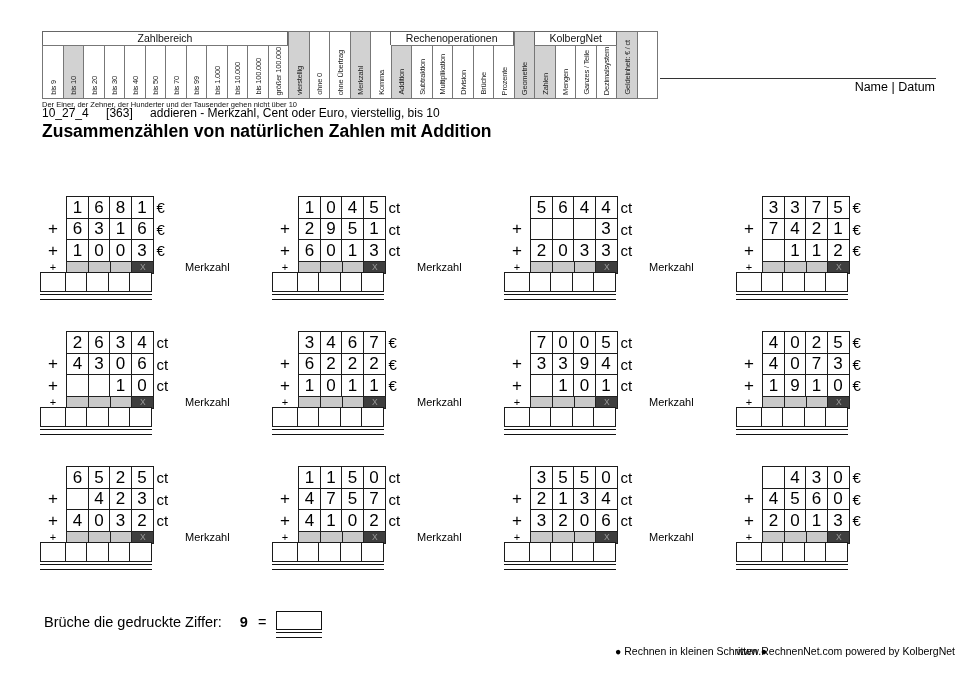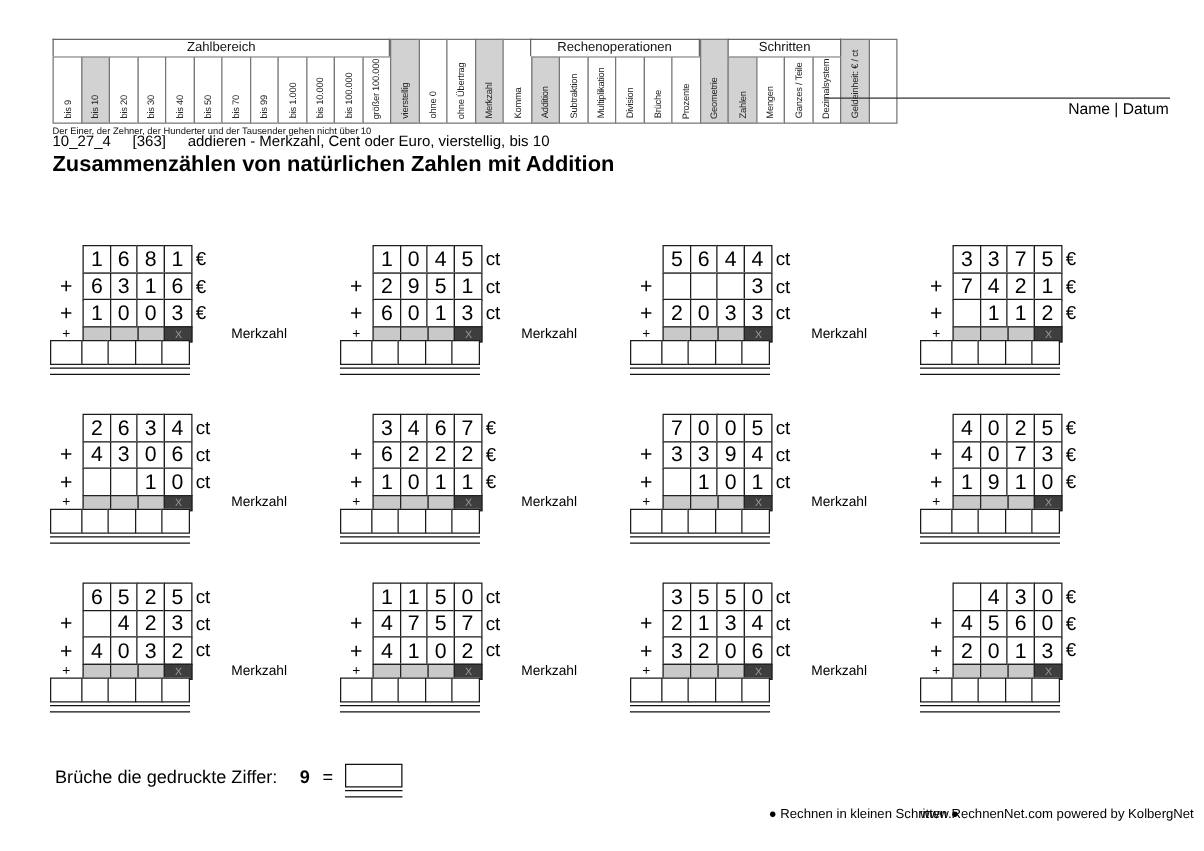--- a/index.html
+++ b/index.html
@@ -1,20 +1,20 @@
 <!DOCTYPE html>
 <html><head>
 <meta charset="utf-8">
 <style>
   html,body{margin:0;padding:0;background:#fff;}
   .page{position:relative;width:963px;height:681px;background:#fff;overflow:hidden;
         font-family:"Liberation Sans",sans-serif;color:#000;}
 
   
-  .skills-table{position:absolute;left:42px;top:31px;width:676px;height:68px;}
+  .skills-table{position:absolute;left:42px;top:31px;width:616px;height:68px;}
   .group-row{position:absolute;left:0;top:0;width:100%;height:14px;display:flex;z-index:2;}
   .group-seg{flex-basis:0;box-sizing:border-box;font-size:10.5px;line-height:13px;text-align:center;
              color:#111;overflow:visible;white-space:nowrap;}
   .group-seg.boxed{border:1px solid #666;border-bottom:none;background:#fff;}
   .col-row{position:absolute;left:0;top:0;width:100%;height:68px;display:flex;align-items:flex-end;}
   .skill-col{flex:1 1 0;box-sizing:border-box;height:54px;border:1px solid #777;margin-left:-1px;
              position:relative;background:#fff;}
   .skill-col:first-child{margin-left:0;}
   .skill-col.full{height:68px;}
   .skill-col.hl{background:#d2d2d2;}
@@ -176,21 +176,21 @@
         </div>
         <div class="skill-col full">
           <div class="skill-label" style="position: absolute;"></div>
         </div>
       </div>
     <div class="group-row">
         <div class="group-seg boxed" style="flex-grow: 12;">Zahlbereich</div>
         <div class="group-seg" style="flex-grow: 5;"></div>
         <div class="group-seg boxed" style="flex-grow: 6;">Rechenoperationen</div>
         <div class="group-seg" style="flex-grow: 1;"></div>
-        <div class="group-seg boxed" style="flex-grow: 4;">Schritten</div>
+        <div class="group-seg boxed" style="flex-grow: 4;">KolbergNet</div>
         <div class="group-seg" style="flex-grow: 2;"></div>
       </div>
   </div>
   <div class="table-note">Der Einer, der Zehner, der Hunderter und der Tausender gehen nicht über 10</div>
 
   <div class="name-line"></div>
   <div class="name-label">Name | Datum</div>
 
   <div class="code-line">
     <span class="seg">10_27_4</span>

